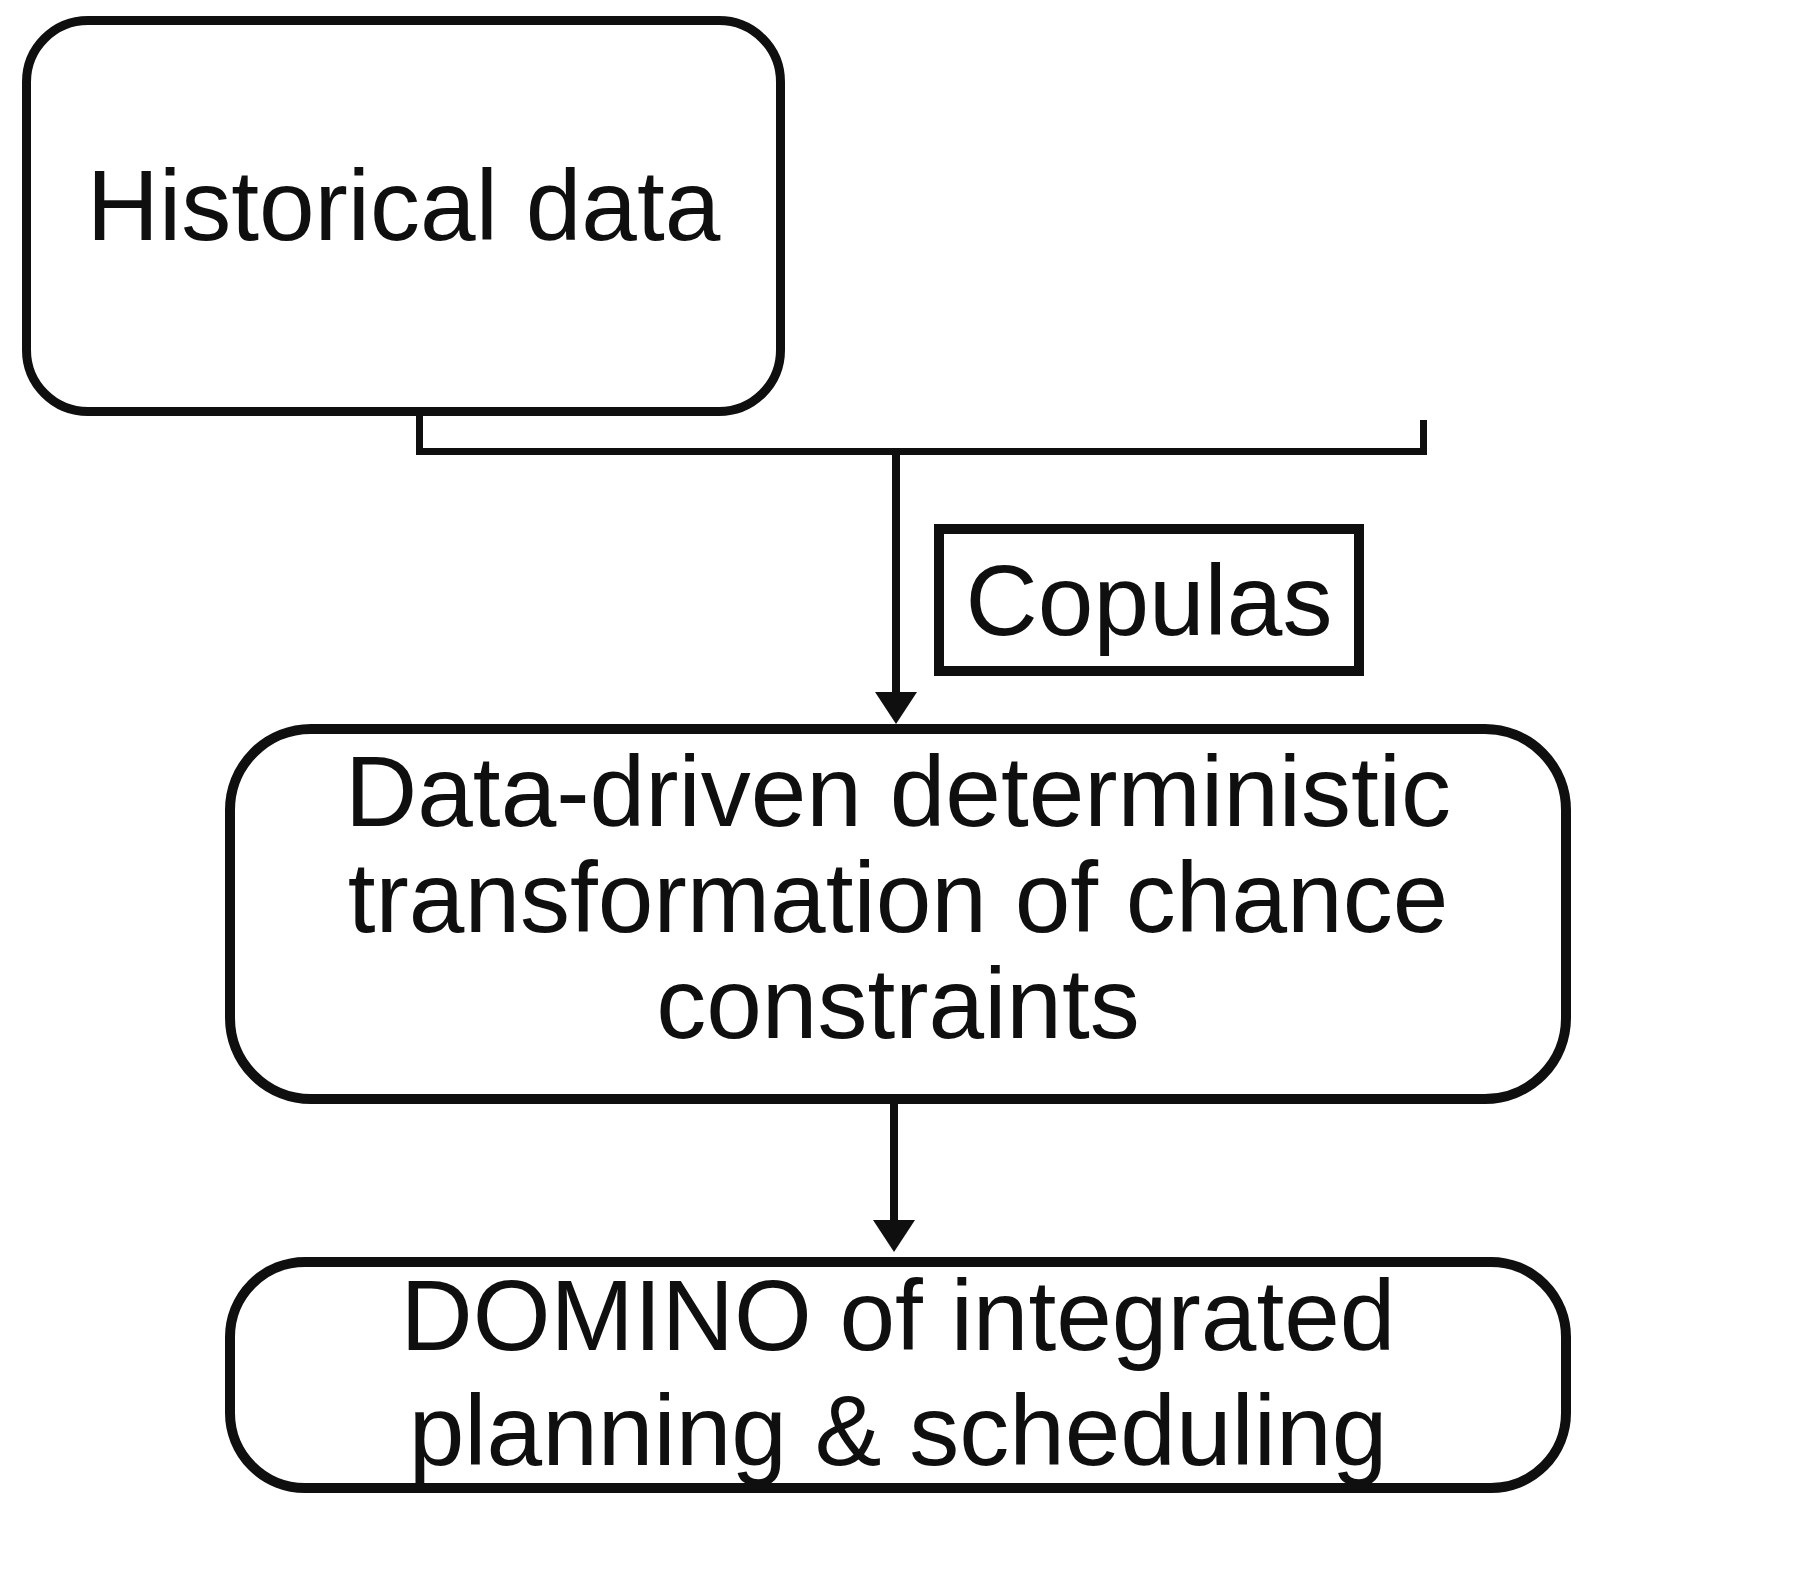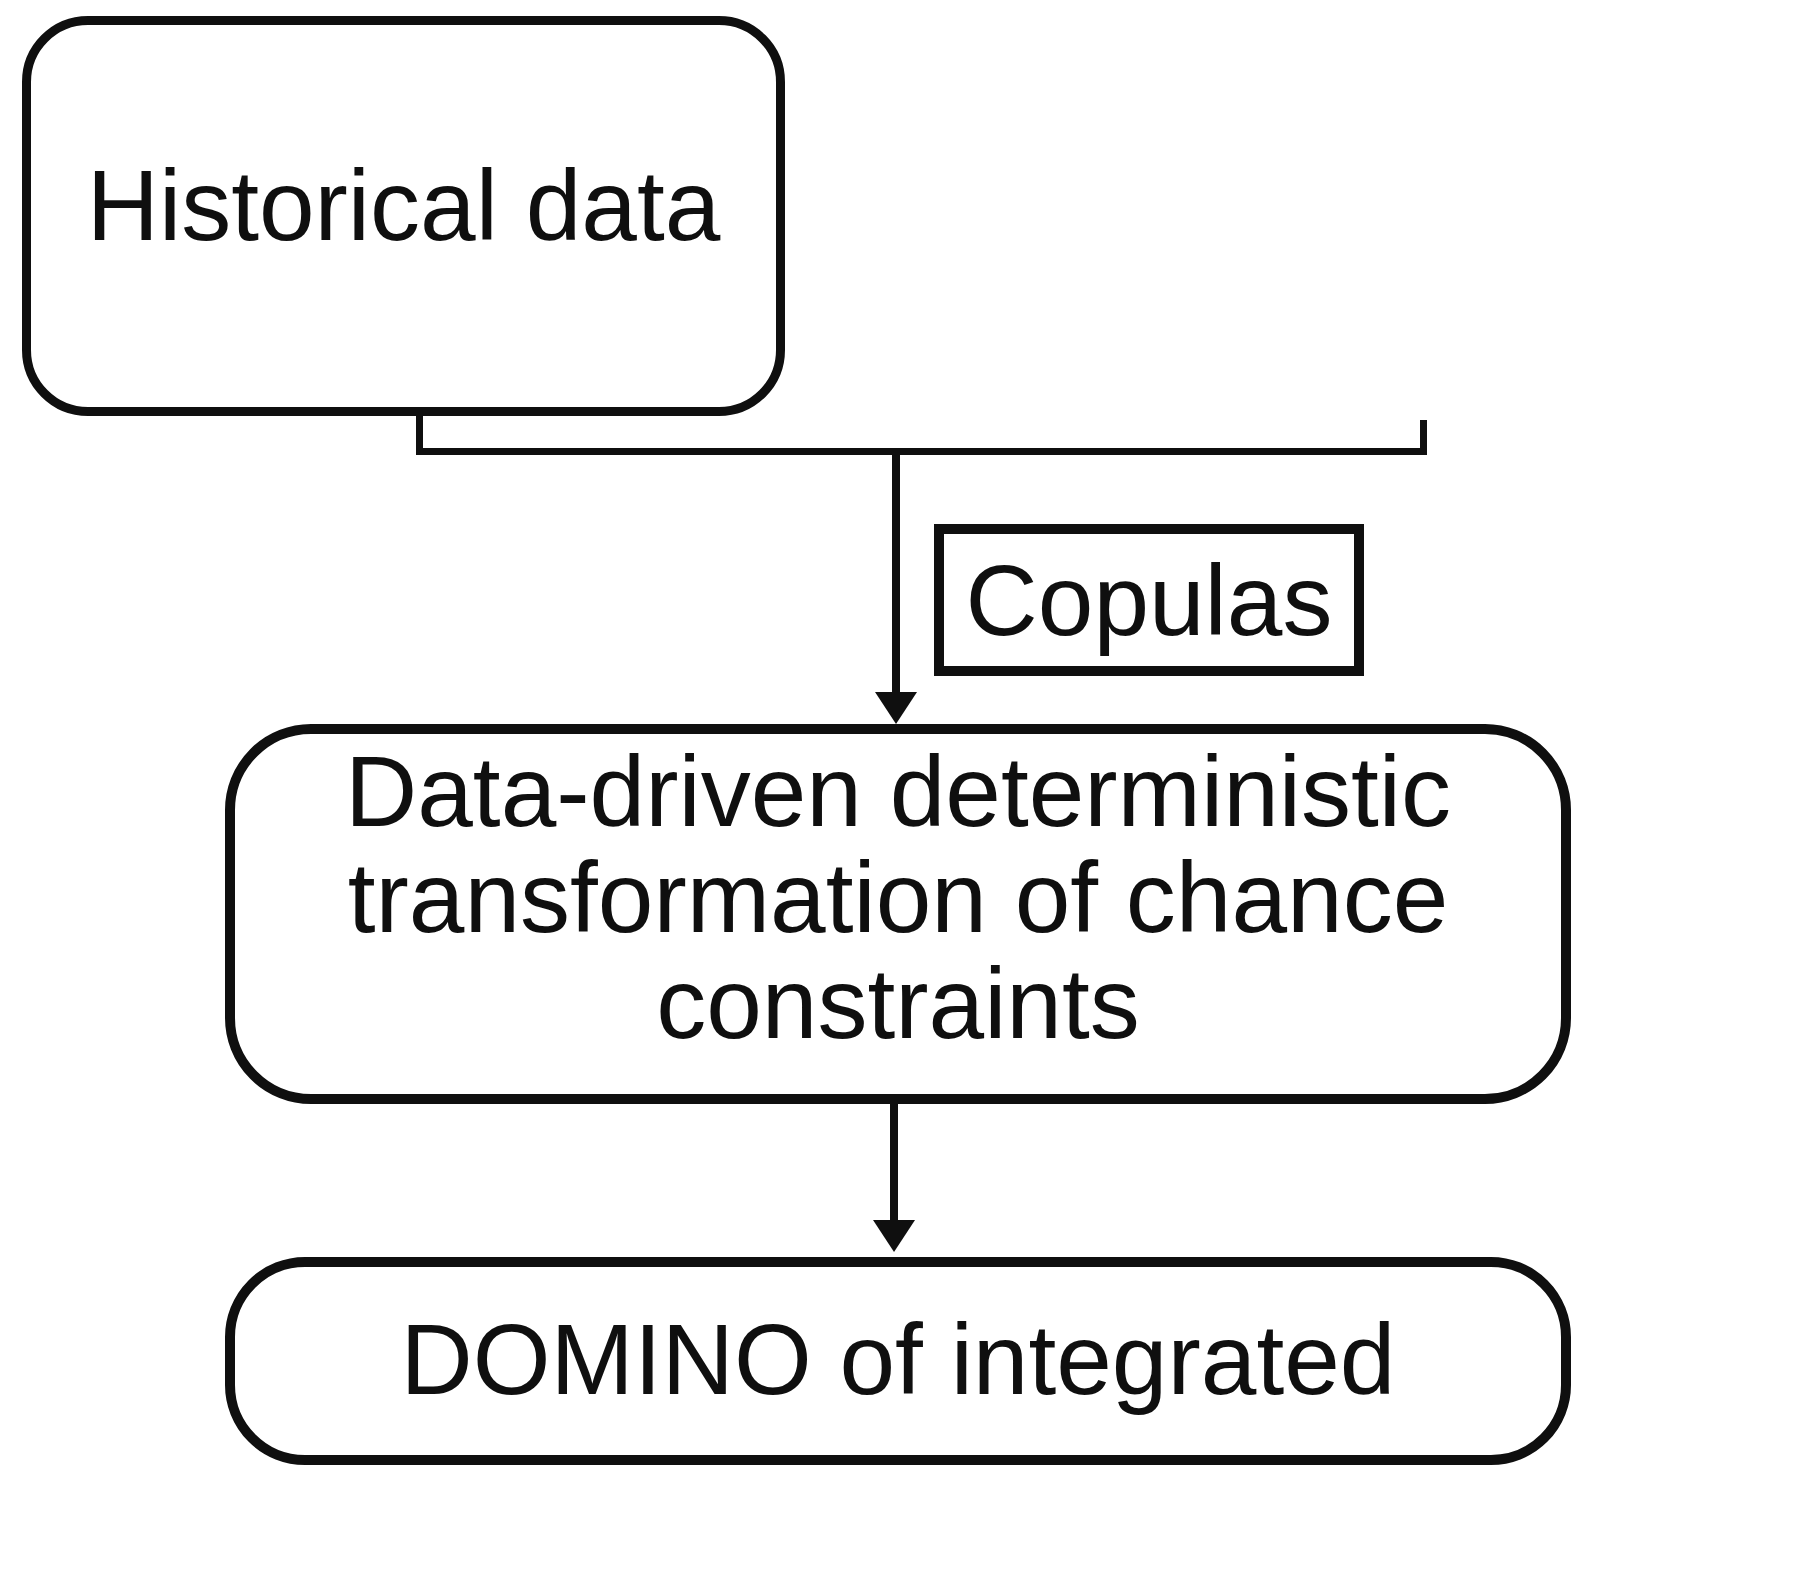--- a/index.html
+++ b/index.html
@@ -34,21 +34,21 @@
   #n-historical { left: 22px; top: 16px; width: 763px; height: 400px; padding-bottom: 22px; }
   
   #n-risk { left: 1015px; top: 16px; width: 766px; height: 410px; padding-bottom: 58px; }
   #n-risk .line { line-height: 1.04; }
   
   #n-copulas { left: 934px; top: 524px; width: 430px; height: 152px; border-width: 10px; border-radius: 0; }
   
   #n-transform { left: 225px; top: 724px; width: 1346px; height: 380px; border-width: 10px; border-radius: 86px; padding-bottom: 34px; }
   #n-transform .line { line-height: 1.06; }
   
-  #n-domino { left: 225px; top: 1257px; width: 1346px; height: 208px; border-width: 10px; border-radius: 80px; padding-bottom: 4px; }
+  #n-domino { left: 225px; top: 1257px; width: 1346px; height: 236px; border-width: 10px; border-radius: 80px; padding-bottom: 4px; }
   #n-domino .line { line-height: 1.15; }
 
   .vline, .hline { position: absolute; background: #0f0f0f; }
   #stub-left   { left: 416px;  top: 410px;  width: 7px;    height: 45px; }
   #bracket     { left: 416px;  top: 448px;  width: 1011px; height: 7px;  }
   #stub-right  { left: 1420px; top: 420px;  width: 7px;    height: 35px; }
   #arrow1-line { left: 892px;  top: 453px;  width: 8px;    height: 240px; }
   #arrow2-line { left: 890px;  top: 1102px; width: 8px;    height: 118px; }
 
   .ahead {
@@ -86,15 +86,16 @@
 
   <div class="rnode" id="n-copulas">
     <span class="line">Copulas</span>
   </div>
 
   <div class="vline" id="arrow2-line"></div>
   <div class="ahead" id="arrow2-head"></div>
 
   <div class="rnode" id="n-domino">
     <span class="line">DOMINO of integrated</span>
+    <span class="line">planning &amp; scheduling</span>
   </div>
 
 </div>
 
 </body></html>

